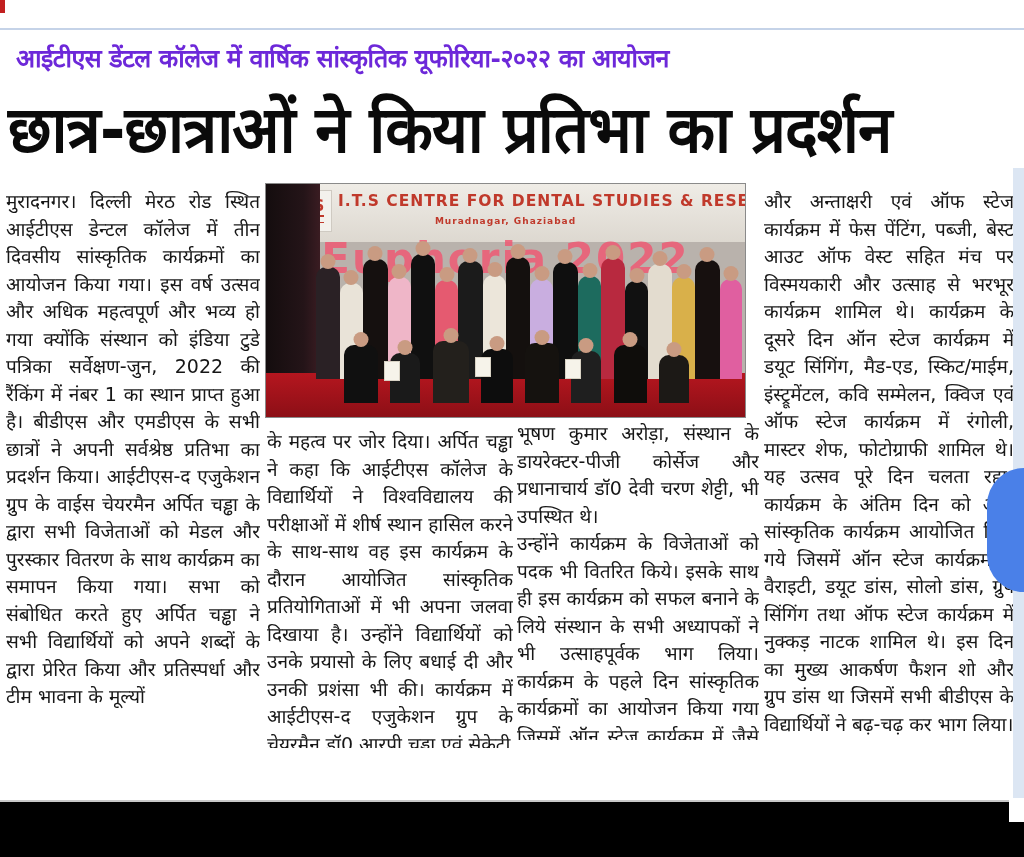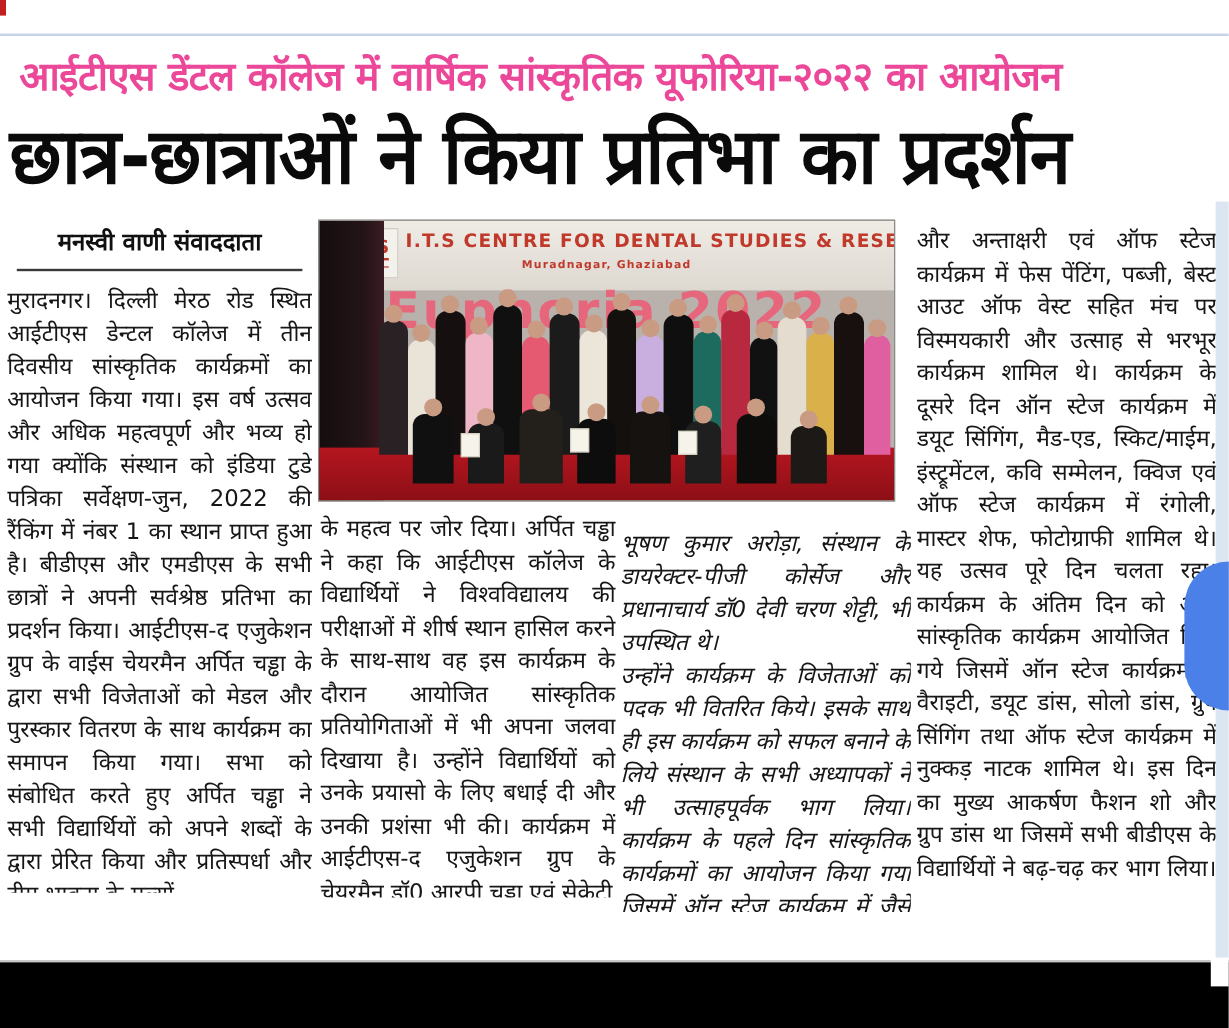--- a/index.html
+++ b/index.html
@@ -9,30 +9,30 @@
   
   .top-strip{position:absolute;top:0;left:0;width:1024px;height:15px;overflow:hidden;}
   .top-strip span{position:absolute;top:-9px;font-size:18px;color:#2c2c2c;white-space:nowrap;font-weight:500;}
   .frag-left{left:8px;}
   .frag-mid{left:272px;}
   .frag-right{left:688px;}
   .red-sliver{position:absolute;top:0;left:0;width:5px;height:13px;background:#c22020;}
   .top-divider{position:absolute;top:28px;left:0;width:1024px;height:2px;background:#c5d3e8;}
 
   
-  .kicker{position:absolute;top:40px;left:16px;width:980px;font-size:33px;font-weight:700;color:#ec4899;white-space:nowrap;letter-spacing:-0.5px;}
+  .kicker{position:absolute;top:40px;left:16px;width:980px;font-size:25px;font-weight:700;color:#6d28d9;white-space:nowrap;letter-spacing:-0.5px;}
   .headline{position:absolute;top:92px;left:8px;width:1008px;font-size:62px;font-weight:800;color:#0a0a0a;letter-spacing:-1px;line-height:1.18;transform:scaleY(1.04);transform-origin:top left;white-space:nowrap;}
 
   
   .col{position:absolute;font-size:19px;line-height:27.5px;color:#161616;text-align:justify;overflow:hidden;}
   .col p{margin:0;}
   .dateline{font-weight:400;}
   #col1{left:6px;top:188px;width:254px;height:556px;}
   #col2{left:267px;top:428px;width:246px;height:320px;}
-  #col3{left:517px;top:440px;width:242px;height:320px;font-style:italic;}
+  #col3{left:517px;top:420px;width:242px;height:320px;}
   #col4{left:764px;top:188px;width:250px;height:556px;}
 
   .byline-wrap{width:94%;margin:0 auto 12px auto;text-align:center;border-bottom:2px solid #3a3a3a;padding-bottom:7px;}
   .byline{font-size:20px;font-weight:700;color:#101010;}
 
   
   .photo{position:absolute;left:265px;top:183px;width:481px;height:235px;background:#b9b2ac;overflow:hidden;border:1px solid #8a8a8a;box-sizing:border-box;}
   .photo-banner{position:absolute;top:0;left:0;right:0;height:58px;background:linear-gradient(#efece6,#ddd8d0);z-index:1;}
   .banner-title{position:absolute;top:8px;left:72px;right:2px;font-size:15.5px;font-weight:800;color:var(--banner-red,#c0392b);letter-spacing:1px;white-space:nowrap;}
   .banner-subtitle{position:absolute;top:32px;left:0;right:0;text-align:center;font-size:9px;font-weight:700;color:var(--banner-red,#c0392b);letter-spacing:1px;}
@@ -61,23 +61,20 @@
 
 <div id="page">
 
   <div class="red-sliver"></div>
   <div class="top-divider"></div>
 
   <div class="kicker">आईटीएस डेंटल कॉलेज में वार्षिक सांस्कृतिक यूफोरिया-२०२२ का आयोजन</div>
   <div class="headline">छात्र-छात्राओं ने किया प्रतिभा का प्रदर्शन</div>
 
   <div class="col" id="col1">
-    <div class="byline-wrap">
-      <span class="byline">मनस्वी वाणी संवाददाता</span>
-    </div>
     <p><span class="dateline">मुरादनगर।</span><span> दिल्ली मेरठ रोड स्थित आईटीएस डेन्टल कॉलेज में तीन दिवसीय सांस्कृतिक कार्यक्रमों का आयोजन किया गया। इस वर्ष उत्सव और अधिक महत्वपूर्ण और भव्य हो गया क्योंकि संस्थान को इंडिया टुडे पत्रिका सर्वेक्षण-जुन, 2022 की रैंकिंग में नंबर 1 का स्थान प्राप्त हुआ है। बीडीएस और एमडीएस के सभी छात्रों ने अपनी सर्वश्रेष्ठ प्रतिभा का प्रदर्शन किया। आईटीएस-द एजुकेशन ग्रुप के वाईस चेयरमैन अर्पित चड्ढा के द्वारा सभी विजेताओं को मेडल और पुरस्कार वितरण के साथ कार्यक्रम का समापन किया गया। सभा को संबोधित करते हुए  अर्पित चड्ढा ने सभी विद्यार्थियों को अपने शब्दों के द्वारा प्रेरित किया और प्रतिस्पर्धा और टीम भावना के मूल्यों</span></p>
   </div>
 
   <div class="photo">
     <div class="photo-banner">
       <div class="banner-title">I.T.S CENTRE FOR DENTAL STUDIES &amp; RESEA</div>
       <div class="banner-subtitle">Muradnagar, Ghaziabad</div>
     </div>
     <div class="its-logo">ITS</div>
     <div class="backdrop-text">Euphoria 2022</div>

